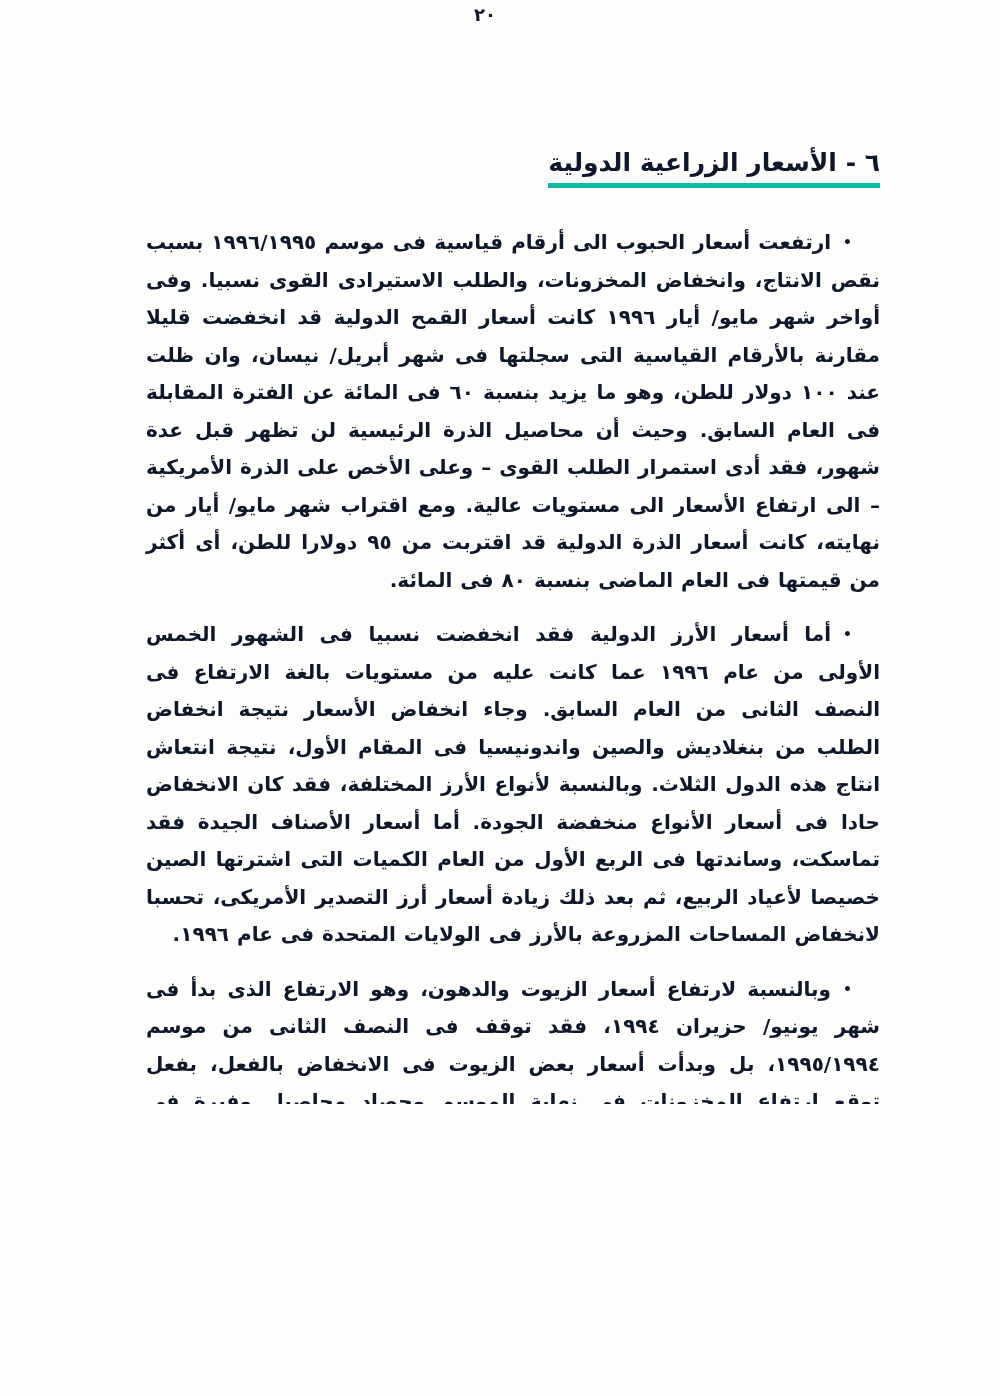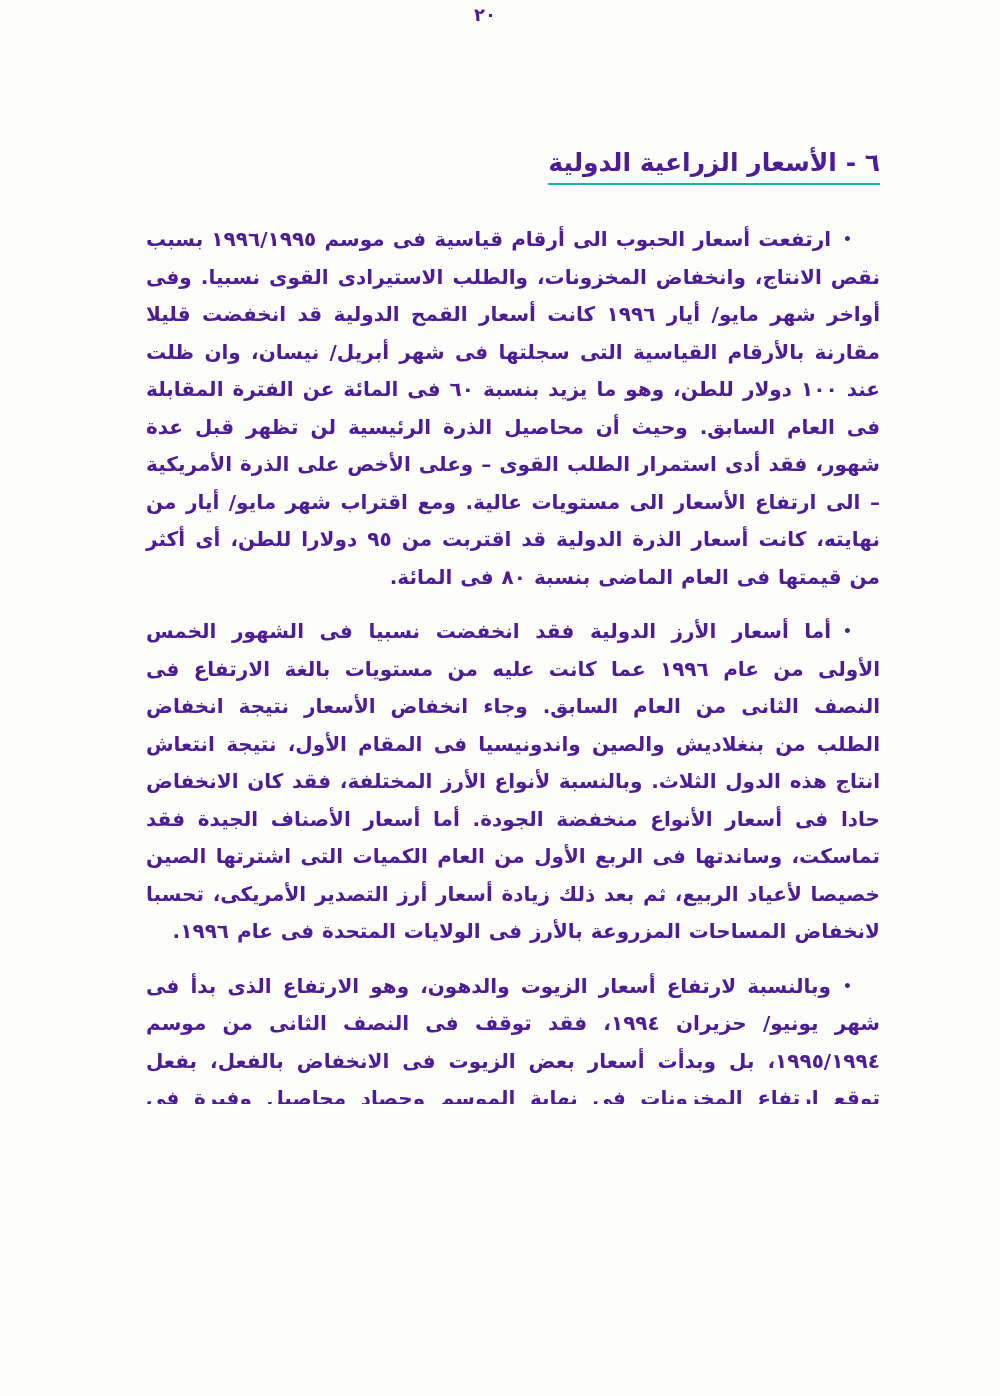--- a/index.html
+++ b/index.html
@@ -5,21 +5,21 @@
   * { margin: 0; padding: 0; box-sizing: border-box; }
   html, body {
     background: #fdfdfb;
     font-family: "DejaVu Sans", sans-serif;
   }
   .page {
     position: relative;
     width: 1000px;
     height: 1104px;
     background: #fdfdfb;
-    color: #4c1d95;
+    color: #0f172a;
     direction: rtl;
     overflow: hidden;
     padding-left: 45px;
   }
   .page-number {
     position: absolute;
     top: 4px;
     left: 0;
     right: 30px;
     text-align: center;
@@ -35,21 +35,21 @@
   }
   .title {
     font-size: 25px;
     font-weight: 700;
     text-align: right;
     margin-bottom: 36px;
   }
   .title-text {
     display: inline-block;
     padding-bottom: 6px;
-    border-bottom: 2px solid #14b8a6;
+    border-bottom: 5px solid #14b8a6;
   }
   .para {
     font-size: 20px;
     font-weight: 700;
     line-height: 37.5px;
     text-align: justify;
     text-indent: 28px;
     margin-bottom: 17px;
     word-spacing: 1px;
     margin-left: 28px;

